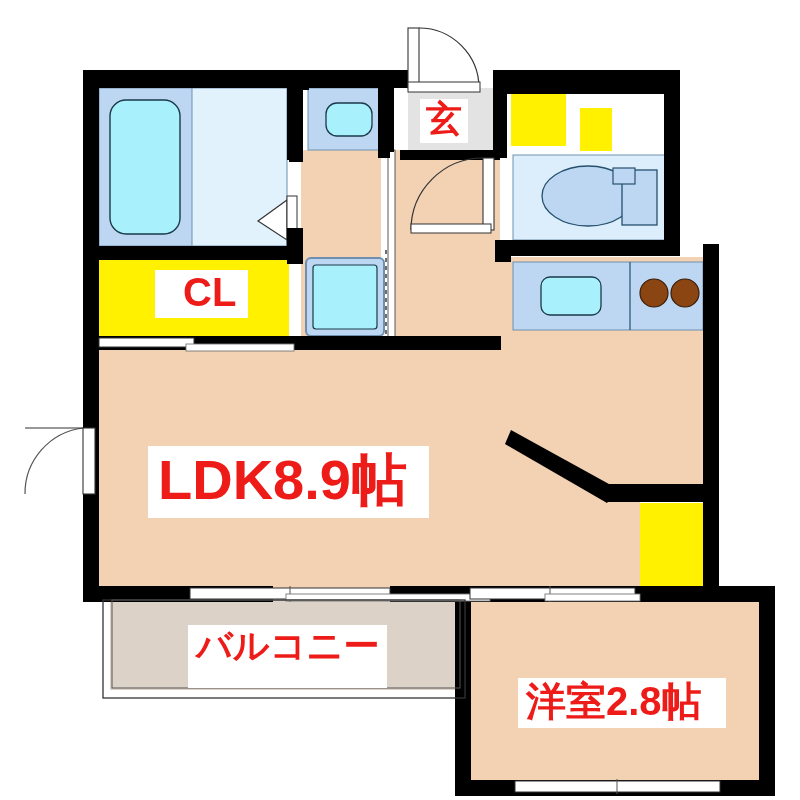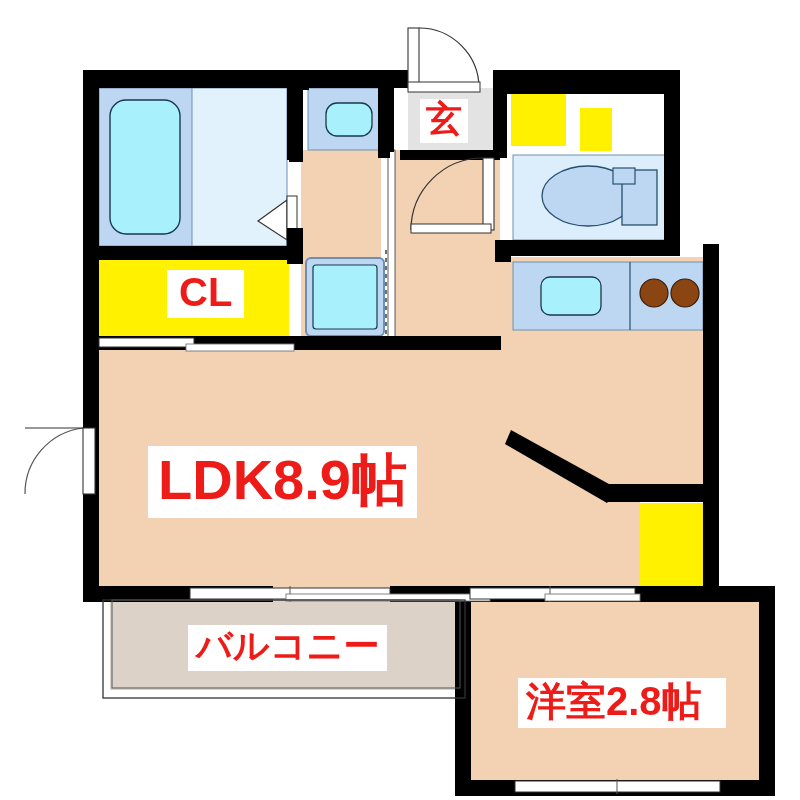--- a/index.html
+++ b/index.html
@@ -16,24 +16,24 @@
     position:absolute;
     background:#ffffff;
     color:#ee1c18;
     font-weight:700;
     white-space:nowrap;
     line-height:1.0;
     letter-spacing:0px;
     font-family:"Liberation Sans","DejaVu Sans",sans-serif;
     text-align:center;
   }
-  #label-ldk{left:148px;top:446px;font-size:56px;padding:6px 10px 10px 10px;}
-  #label-cl{left:155px;top:270px;font-size:40px;padding:2px 12px 6px 12px;margin-left:12px;}
+  #label-ldk{left:148px;top:446px;font-size:56px;padding:6px 22px 10px 10px;}
+  #label-cl{left:155px;top:270px;font-size:40px;padding:2px 12px 6px 28px;}
   #label-genkan{left:420px;top:99px;font-size:36px;padding:2px 6px 6px 6px;}
-  #label-balcony{left:188px;top:625px;font-size:36px;padding:3px 8px 7px 8px;}
+  #label-balcony{left:188px;top:625px;font-size:36px;padding:3px 8px 24px 8px;}
   #label-washitsu{left:518px;top:678px;font-size:40px;padding:3px 24px 7px 8px;}
 </style>
 </head>
 <body>
 
 <div id="plan-root">
 
   <svg id="plan-svg" viewBox="0 0 800 800">
 
     <g>

